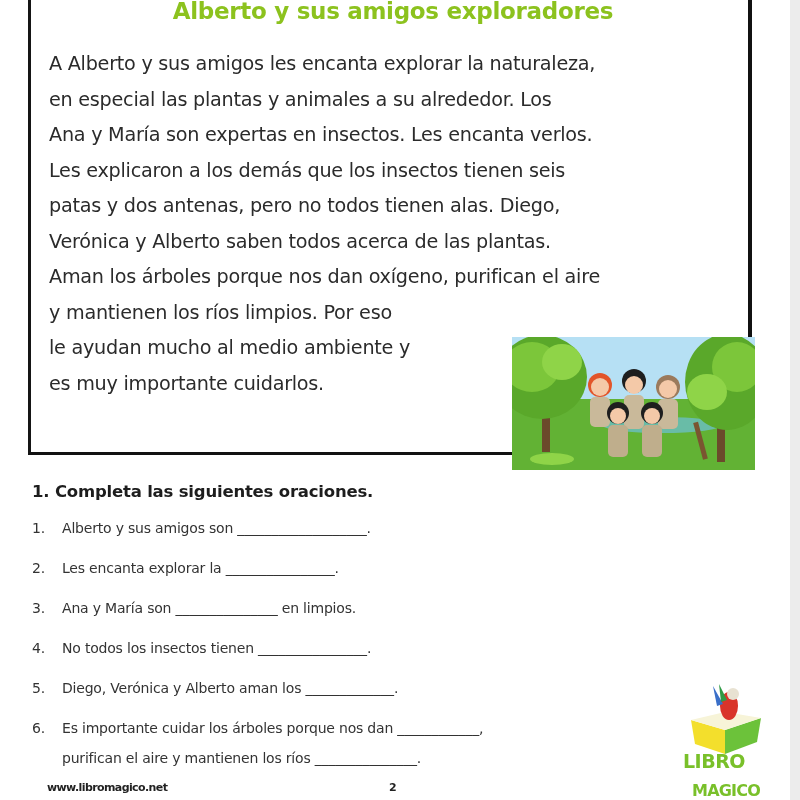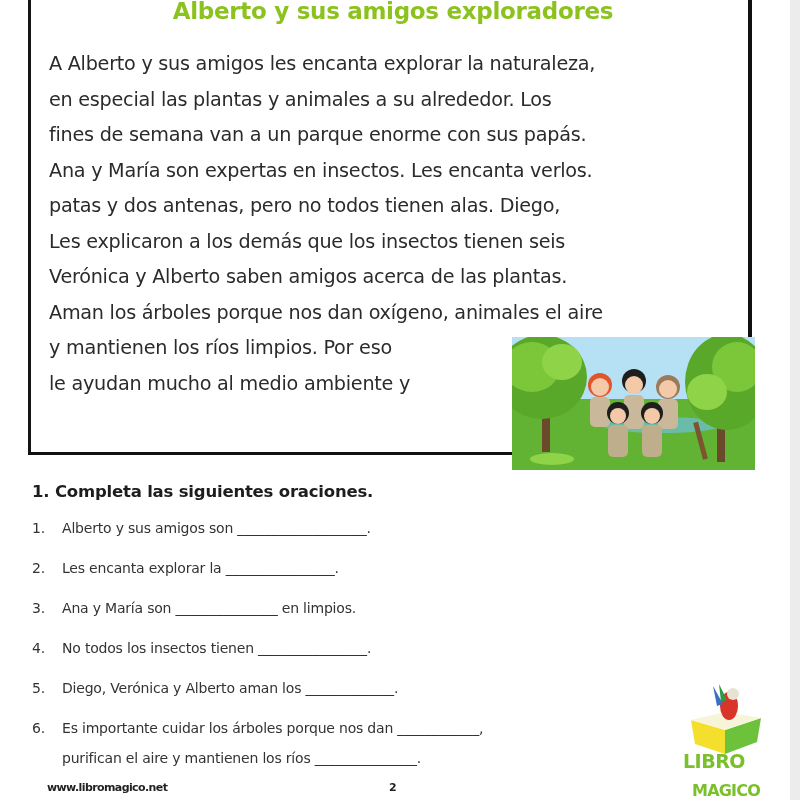--- a/index.html
+++ b/index.html
@@ -48,28 +48,28 @@
 </head>
 <body>
 
 <div class="page">
 
   <div class="story-box">
     <div class="story-title">Alberto y sus amigos exploradores</div>
     <div class="story-text">
       <span class="story-line">A Alberto y sus amigos les encanta explorar la naturaleza,</span>
       <span class="story-line">en especial las plantas y animales a su alrededor. Los</span>
-      <span class="story-line">fines de semana van a un parque enorme con sus papás.</span>
       <span class="story-line">Ana y María son expertas en insectos. Les encanta verlos.</span>
+      <span class="story-line">Les explicaron a los demás que los insectos tienen seis</span>
       <span class="story-line">patas y dos antenas, pero no todos tienen alas.  Diego,</span>
-      <span class="story-line">Les explicaron a los demás que los insectos tienen seis</span>
-      <span class="story-line">Verónica y Alberto saben amigos acerca de las plantas.</span>
-      <span class="story-line">Aman los árboles porque nos dan oxígeno, animales el aire</span>
+      <span class="story-line">Verónica y Alberto saben todos acerca de las plantas.</span>
+      <span class="story-line">Aman los árboles porque nos dan oxígeno, purifican el aire</span>
       <span class="story-line">y mantienen los ríos limpios. Por eso</span>
       <span class="story-line">le ayudan mucho al medio ambiente y</span>
+      <span class="story-line">es muy importante cuidarlos.</span>
     </div>
   </div>
 
   <div class="kids-image" title="Five cartoon child explorers in khaki uniforms in a park with trees">
     <svg width="243" height="133" viewBox="0 0 243 133">
       <rect x="0" y="0" width="243" height="70" fill="#b6e0f4"></rect>
       <rect x="0" y="62" width="243" height="71" fill="#62b234"></rect>
       <ellipse cx="150" cy="88" rx="60" ry="8" fill="#6cc0d8" opacity="0.7"></ellipse>
 
       <rect x="30" y="60" width="8" height="55" fill="#6b4a2b"></rect>

